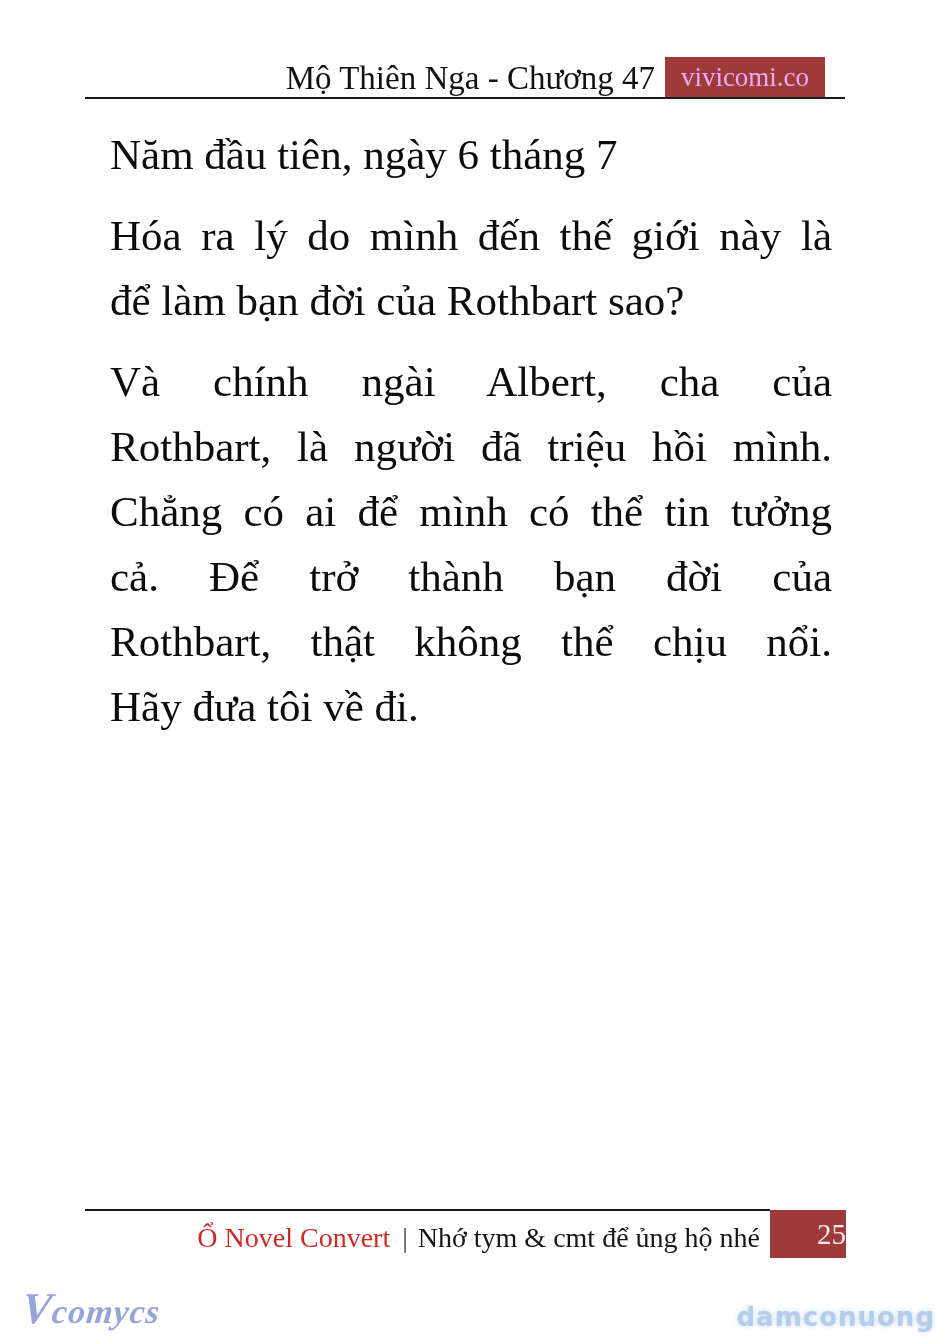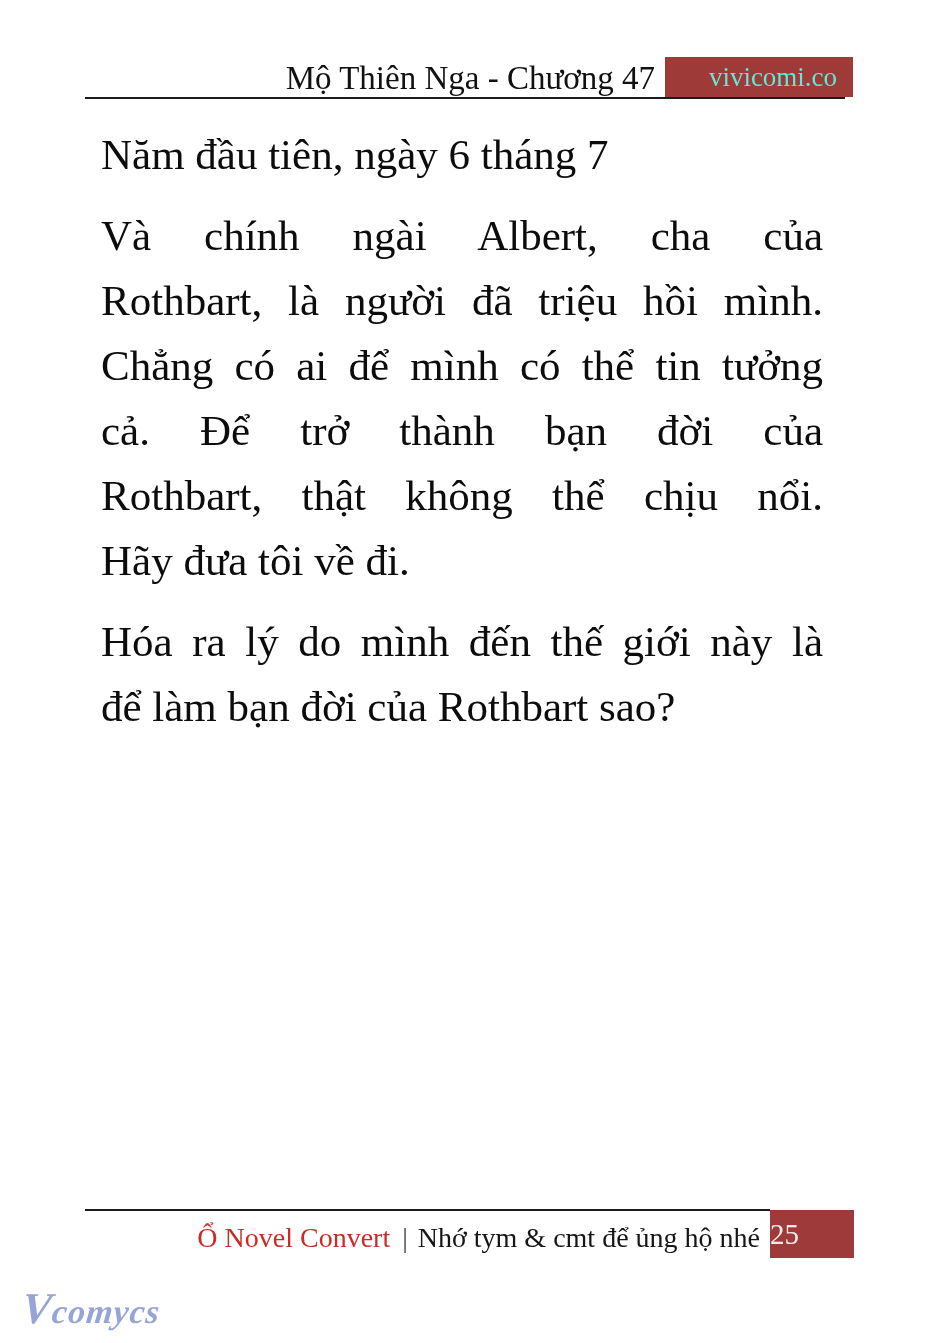--- a/index.html
+++ b/index.html
@@ -19,36 +19,35 @@
     top:61px;right:295px;
     font-size:33px;line-height:34px;
     color:#111;
     white-space:nowrap;
   }
   .header-badge{
     position:absolute;
     top:57px;left:665px;
     width:160px;height:40px;
     background:#9e3b38;
-    color:#5eead4;
+    color:#f0abfc;
     font-size:27px;line-height:40px;
     text-align:center;
-    padding-left:28px;
   }
   .header-rule{
     position:absolute;
     top:97px;left:85px;
     width:760px;height:2px;
     background:#1c1c1c;
   }
 
   
   .body-text{
     position:absolute;
-    top:122px;left:101px;
+    top:122px;left:110px;
     width:722px;
   }
   .para{margin:0 0 16px 0;}
   .line{
     font-size:43px;
     line-height:65px;
     color:#0c0c0c;
     white-space:nowrap;
   }
   .line.just{
@@ -76,25 +75,25 @@
     font-weight:normal;
   }
   .footer-sep{
     color:#444;
     padding:0 10px 0 12px;
     font-weight:normal;
   }
   .page-num-box{
     position:absolute;
     top:1210px;left:770px;
-    width:84px;height:48px;
+    width:76px;height:48px;
     background:#9e3a3a;
     color:#f3e9e9;
     font-size:29px;line-height:48px;
-    text-align:left;
+    text-align:right;
   }
 
   
   .wm-vcomycs{
     position:absolute;
     left:22px;top:1286px;
     font-family:"Liberation Serif",serif;
     font-style:italic;
     font-weight:bold;
     font-size:34px;line-height:46px;
@@ -123,34 +122,35 @@
 
   <div class="header-title">Mộ Thiên Nga - Chương 47</div>
   <div class="header-badge">vivicomi.co</div>
   <div class="header-rule"></div>
 
   <div class="body-text">
       <div class="para">
         <div class="line">Năm đầu tiên, ngày 6 tháng 7</div>
       </div>
       <div class="para">
+        <div class="line just">Hóa ra lý do mình đến thế giới này là</div>
+        <div class="line">để làm bạn đời của Rothbart sao?</div>
+      </div>
+      <div class="para">
         <div class="line just">Và chính ngài Albert, cha của</div>
         <div class="line just">Rothbart, là người đã triệu hồi mình.</div>
         <div class="line just">Chẳng có ai để mình có thể tin tưởng</div>
         <div class="line just">cả. Để trở thành bạn đời của</div>
         <div class="line just">Rothbart, thật không thể chịu nổi.</div>
         <div class="line">Hãy đưa tôi về đi.</div>
-      </div>
-      <div class="para">
-        <div class="line just">Hóa ra lý do mình đến thế giới này là</div>
-        <div class="line">để làm bạn đời của Rothbart sao?</div>
       </div>
     </div>
 
   <div class="footer-rule"></div>
   <div class="footer-text">
     <span class="footer-brand">Ổ Novel Convert</span><span class="footer-sep">|</span><span>Nhớ tym &amp; cmt để ủng hộ nhé</span>
   </div>
   <div class="page-num-box">25</div>
 
   <div class="wm-vcomycs"><span class="cap">V</span><span>comycs</span></div>
+  <div class="wm-damconuong">damconuong</div>
 
 </div>
 
 </body></html>

